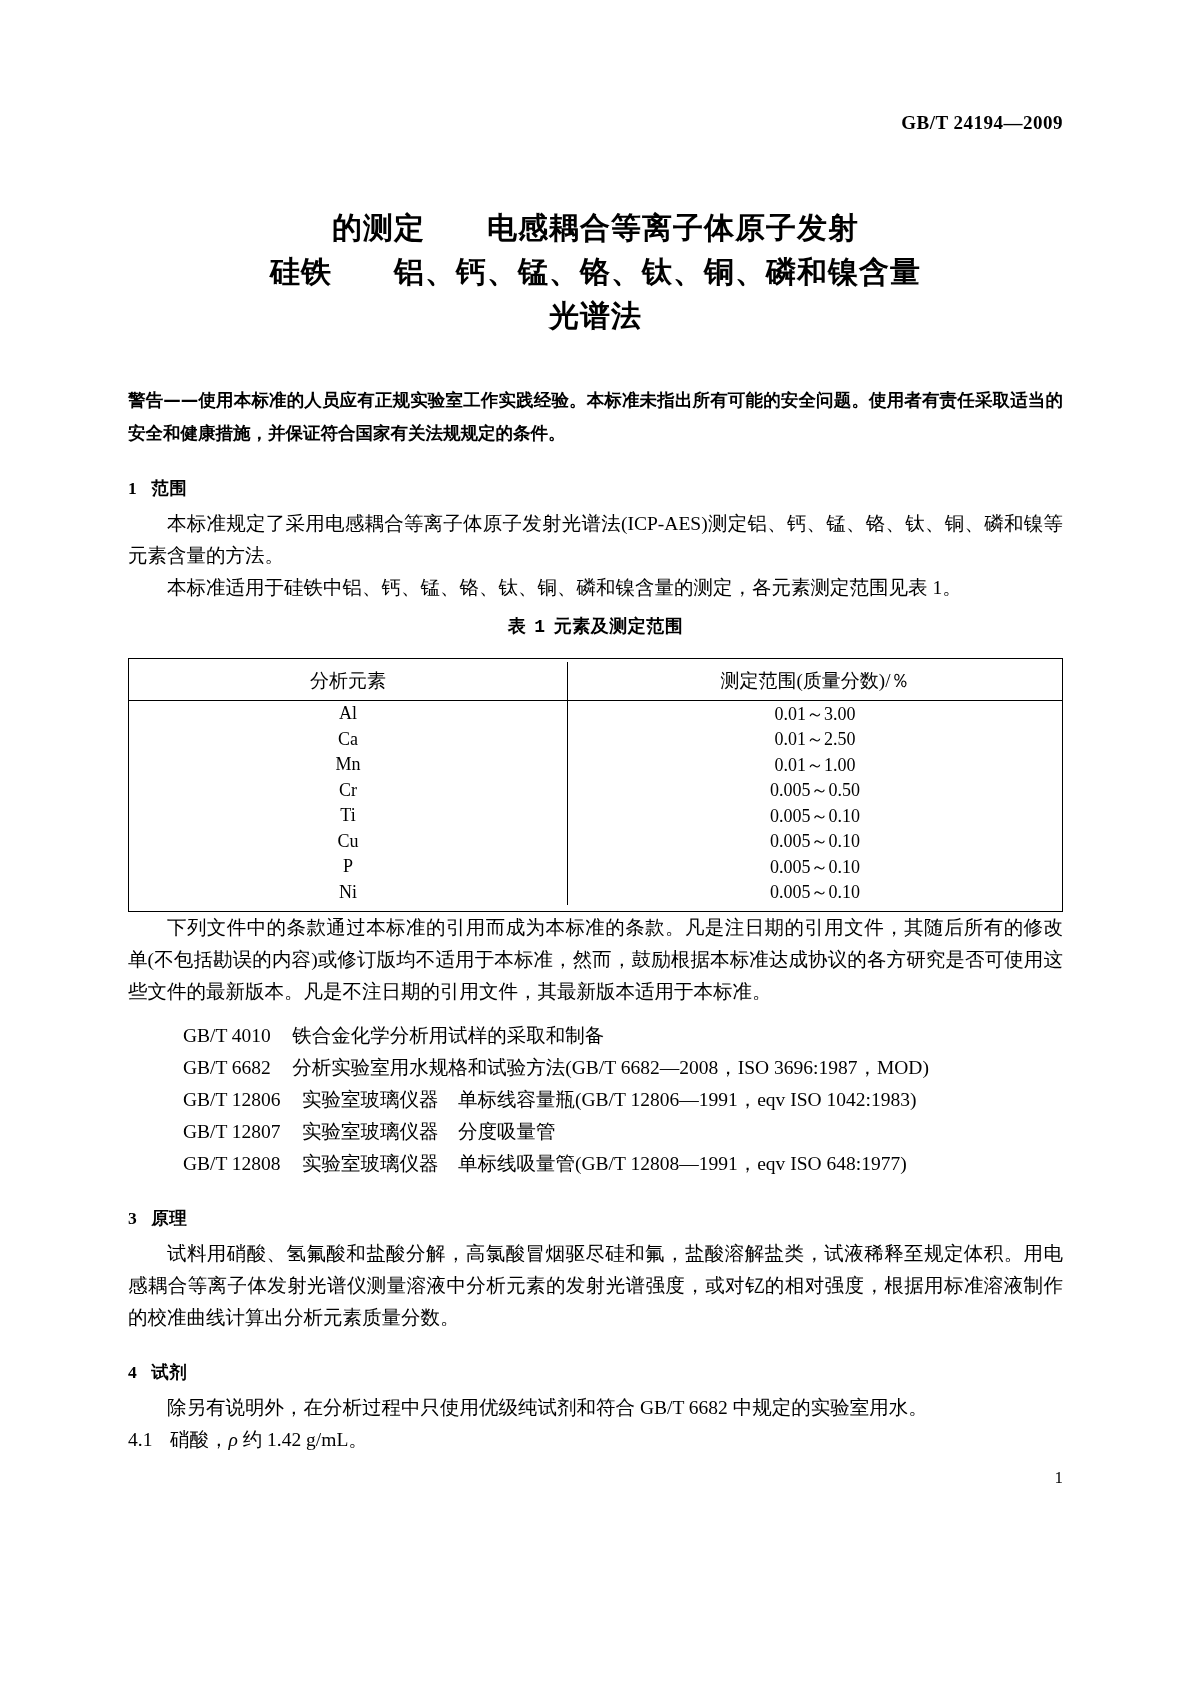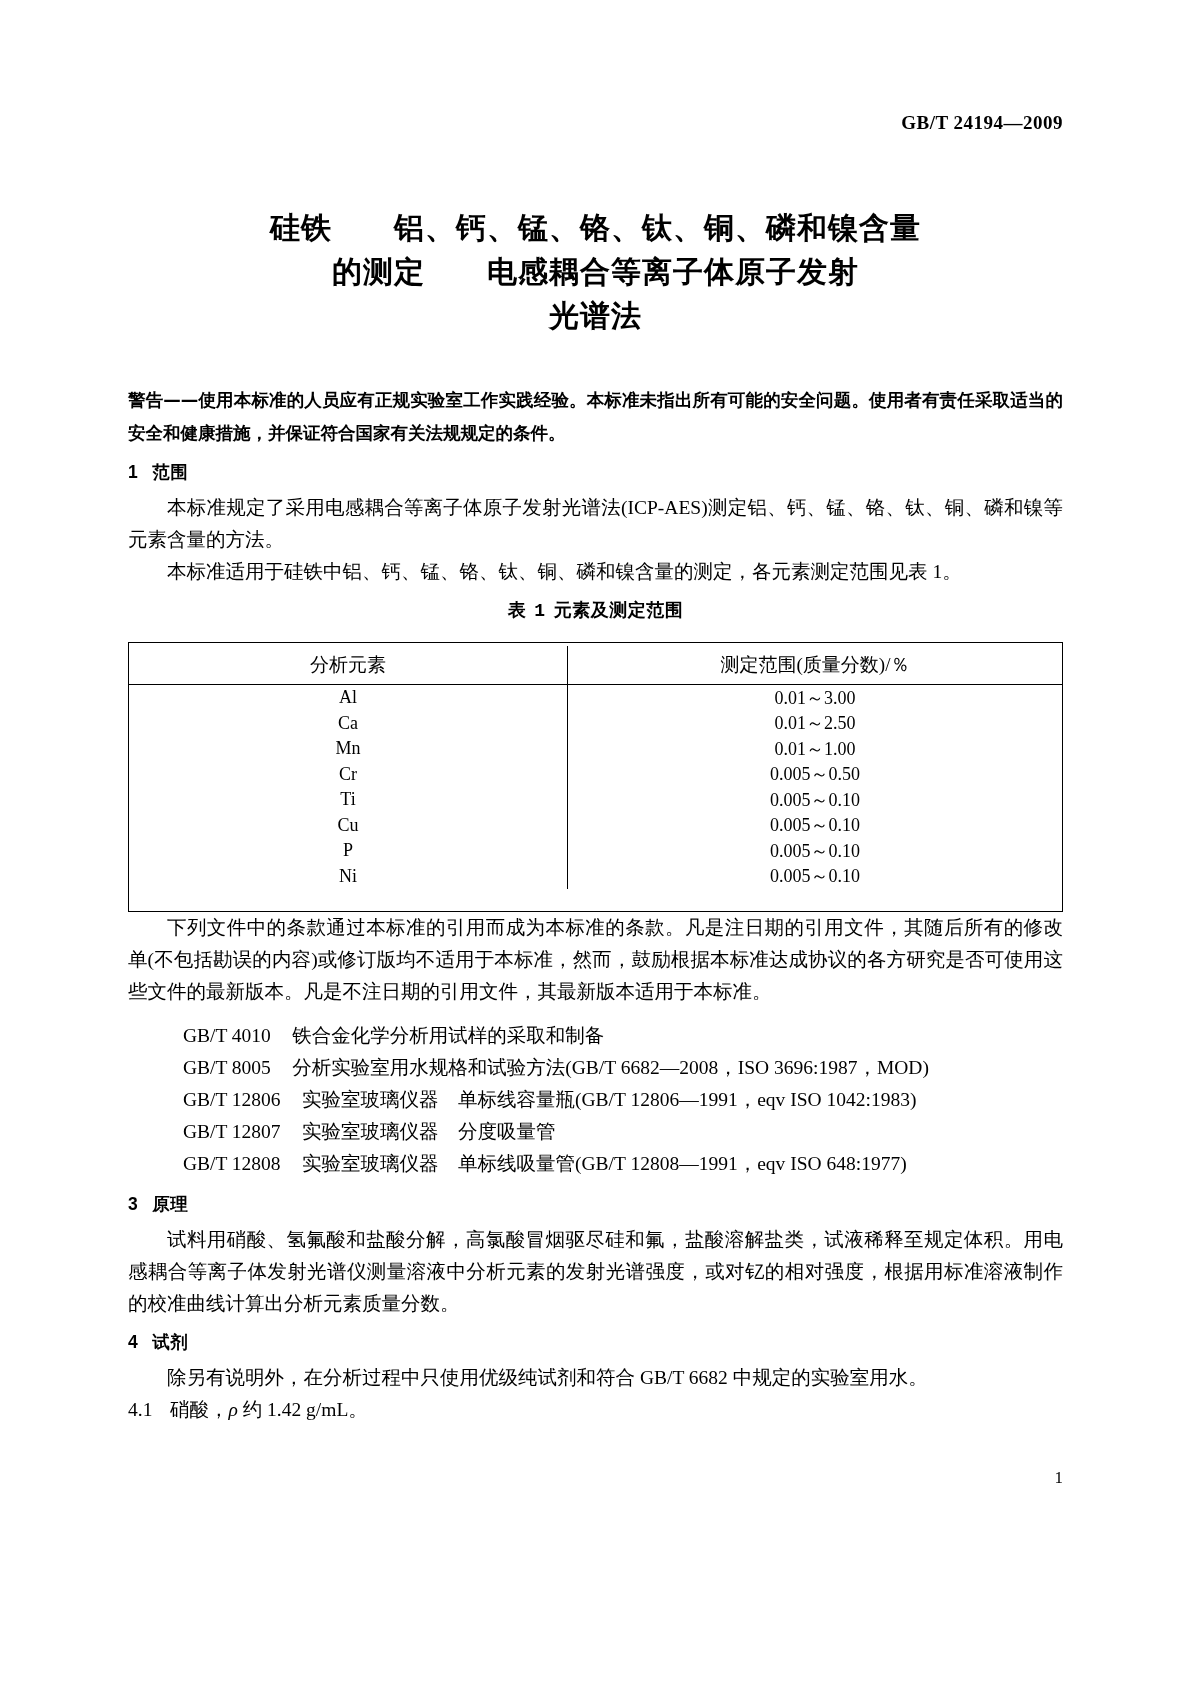--- a/index.html
+++ b/index.html
@@ -62,24 +62,24 @@
     font-weight: bold;
     font-size: 17.5px;
     line-height: 33px;
     text-align: justify;
     text-justify: inter-ideograph;
   }
   .warning .first { text-indent: 2em; display: inline; }
 
   
   .sec-head {
-    font-family: Liberation Sans, sans-serif;
+    font-family: Liberation Serif, serif;
     font-weight: bold;
     font-size: 17.5px;
-    margin-top: 10px;
+    margin-top: 26px;
     margin-bottom: 8px;
     letter-spacing: 0.5px;
   }
   .sec-head .num { margin-right: 14px; }
 
   
   p.para {
     font-family: "Liberation Serif", "DejaVu Serif", serif;
     font-size: 19.5px;
     line-height: 32px;
@@ -136,21 +136,21 @@
     font-size: 18px;
     height: 25.5px;
   }
   table.t1 .colL { width: 47%; }
   table.t1 .colR { width: 53%; }
   .tbl-wrap {
     border-top: 1.6px solid #000;
     border-bottom: 1.6px solid #000;
     border-left: 1.6px solid #000;
     border-right: 1.6px solid #000;
-    padding: 3px 0 22px 0;
+    padding: 3px 0 6px 0;
   }
   table.t1 td.colR, table.t1 th.colR { border-left: 1.2px solid #000; }
 
   
   .page-number {
     position: absolute;
     right: 128px;
     bottom: 196px;
     font-family: "Liberation Serif", "DejaVu Serif", serif;
     font-size: 17px;
@@ -161,22 +161,22 @@
 </head>
 <body>
 
 <div class="page">
 
   <div class="running-header">GB/T 24194—2009</div>
 
   <div class="doc-body">
 
     <div class="doc-title">
+      <span class="tline">的测定　　电感耦合等离子体原子发射</span>
       <span class="tline">硅铁　　铝、钙、锰、铬、钛、铜、磷和镍含量</span>
-      <span class="tline">的测定　　电感耦合等离子体原子发射</span>
       <span class="tline">光谱法</span>
     </div>
 
     <div class="warning">
       <span class="first">警告——使用本标准的人员应有正规实验室工作实践经验。本标准未指出所有可能的安全问题。使用者有责任采取适当的安全和健康措施，并保证符合国家有关法规规定的条件。</span>
     </div>
 
     <div class="sec-head">
       <span class="num">1</span><span>范围</span>
     </div>
@@ -229,21 +229,21 @@
             <td class="colR">0.005～0.10</td>
           </tr>
         </tbody>
       </table>
     </div>
 
     <p class="para">下列文件中的条款通过本标准的引用而成为本标准的条款。凡是注日期的引用文件，其随后所有的修改单(不包括勘误的内容)或修订版均不适用于本标准，然而，鼓励根据本标准达成协议的各方研究是否可使用这些文件的最新版本。凡是不注日期的引用文件，其最新版本适用于本标准。</p>
 
     <ul class="ref-list">
       <li><span class="code">GB/T 4010</span><span>铁合金化学分析用试样的采取和制备</span></li>
-      <li><span class="code">GB/T 8005</span><span>分析实验室用水规格和试验方法(GB/T 6682—2008，ISO 3696:1987，MOD)</span></li>
+      <li><span class="code">GB/T 6682</span><span>分析实验室用水规格和试验方法(GB/T 6682—2008，ISO 3696:1987，MOD)</span></li>
       <li><span class="code">GB/T 12806</span><span>实验室玻璃仪器　单标线容量瓶(GB/T 12806—1991，eqv ISO 1042:1983)</span></li>
       <li><span class="code">GB/T 12807</span><span>实验室玻璃仪器　分度吸量管</span></li>
       <li><span class="code">GB/T 12808</span><span>实验室玻璃仪器　单标线吸量管(GB/T 12808—1991，eqv ISO 648:1977)</span></li>
     </ul>
 
     <div class="sec-head">
       <span class="num">3</span><span>原理</span>
     </div>
     <p class="para">试料用硝酸、氢氟酸和盐酸分解，高氯酸冒烟驱尽硅和氟，盐酸溶解盐类，试液稀释至规定体积。用电感耦合等离子体发射光谱仪测量溶液中分析元素的发射光谱强度，或对钇的相对强度，根据用标准溶液制作的校准曲线计算出分析元素质量分数。</p>
 

